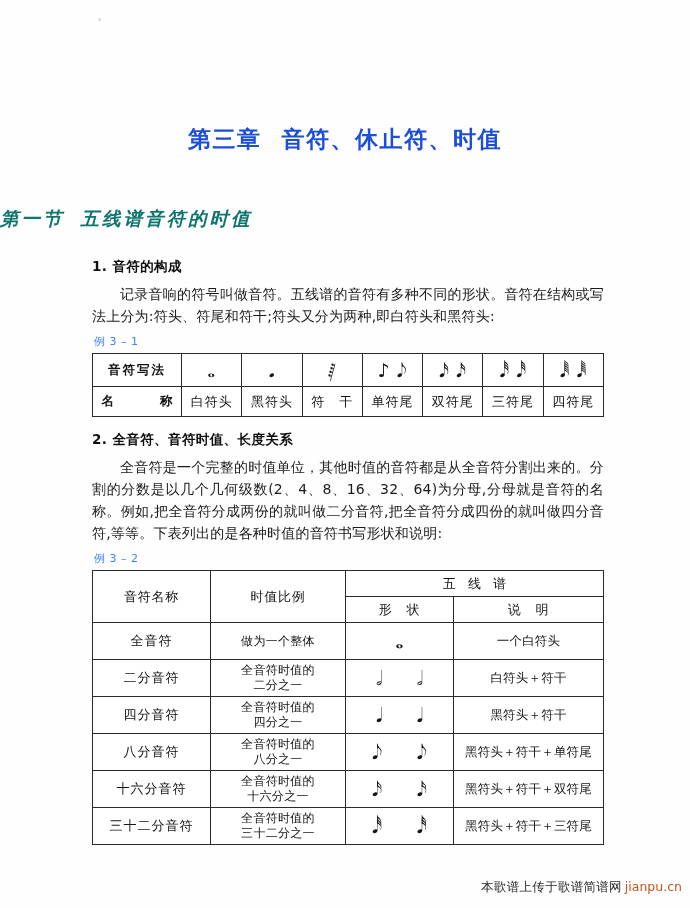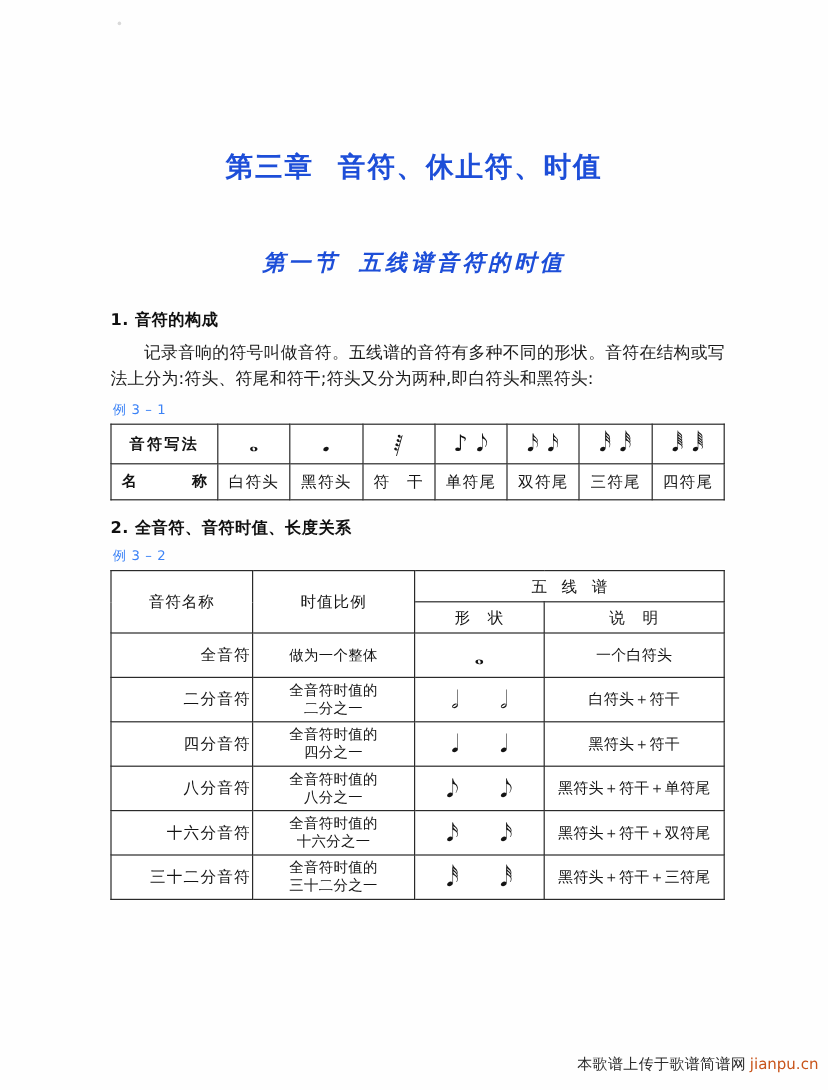--- a/index.html
+++ b/index.html
@@ -35,26 +35,26 @@
     letter-spacing: 1.5px;
     color: #1d4ed8;
   }
   .chapter-title .gap { display: inline-block; width: 20px; }
 
   .section-title {
     position: absolute;
     left: 0;
     right: 0;
     top: 206px;
-    text-align: center;
+    text-align: left;
     font-size: 18.5px;
     font-weight: bold;
     font-family: "DejaVu Serif", "Liberation Serif", serif;
     letter-spacing: 3px;
-    color: #1d4ed8;
+    color: #0f766e;
     font-style: italic;
   }
   .section-title .gap { display: inline-block; width: 16px; }
 
   
   .content {
     position: absolute;
     left: 92px;
     top: 258px;
     width: 512px;
@@ -131,21 +131,21 @@
     font-weight: normal;
     height: 23px;
     letter-spacing: 0.8px;
   }
   .t2 th.wide-sp { letter-spacing: 4px; text-indent: 4px; }
   .t2 td {
     font-size: 12.5px;
     height: 34px;
     letter-spacing: 0.3px;
   }
-  .t2 .name { font-size: 13px; letter-spacing: 1px; text-align: right; }
+  .t2 .name { font-size: 13px; letter-spacing: 1px; }
   .t2 .ratio { line-height: 15px; font-size: 12px; }
   .t2 .shape {
     font-family: "DejaVu Sans", sans-serif;
     font-size: 20px;
     line-height: 1;
     letter-spacing: 14px;
     text-indent: 14px;
   }
   .t2 .desc { font-size: 12.5px; letter-spacing: 0.2px; }
 
@@ -223,20 +223,21 @@
           <td class="namecell">双符尾</td>
           <td class="namecell">三符尾</td>
           <td class="namecell">四符尾</td>
         </tr>
       </tbody>
     </table>
 
     <div class="block-gap"></div>
 
     <p class="sub-head">2. 全音符、音符时值、长度关系</p>
+    <p class="para"><span class="indent"></span><span>全音符是一个完整的时值单位，其他时值的音符都是从全音符分割出来的。分割的分数是以几个几何级数(2、4、8、16、32、64)为分母,分母就是音符的名称。例如,把全音符分成两份的就叫做二分音符,把全音符分成四份的就叫做四分音符,等等。下表列出的是各种时值的音符书写形状和说明:</span></p>
     <p class="ex-label">例 3 – 2</p>
 
     <table class="t2">
       <colgroup>
         <col class="col-name">
         <col class="col-ratio">
         <col class="col-shape">
         <col>
       </colgroup>
       <thead>

